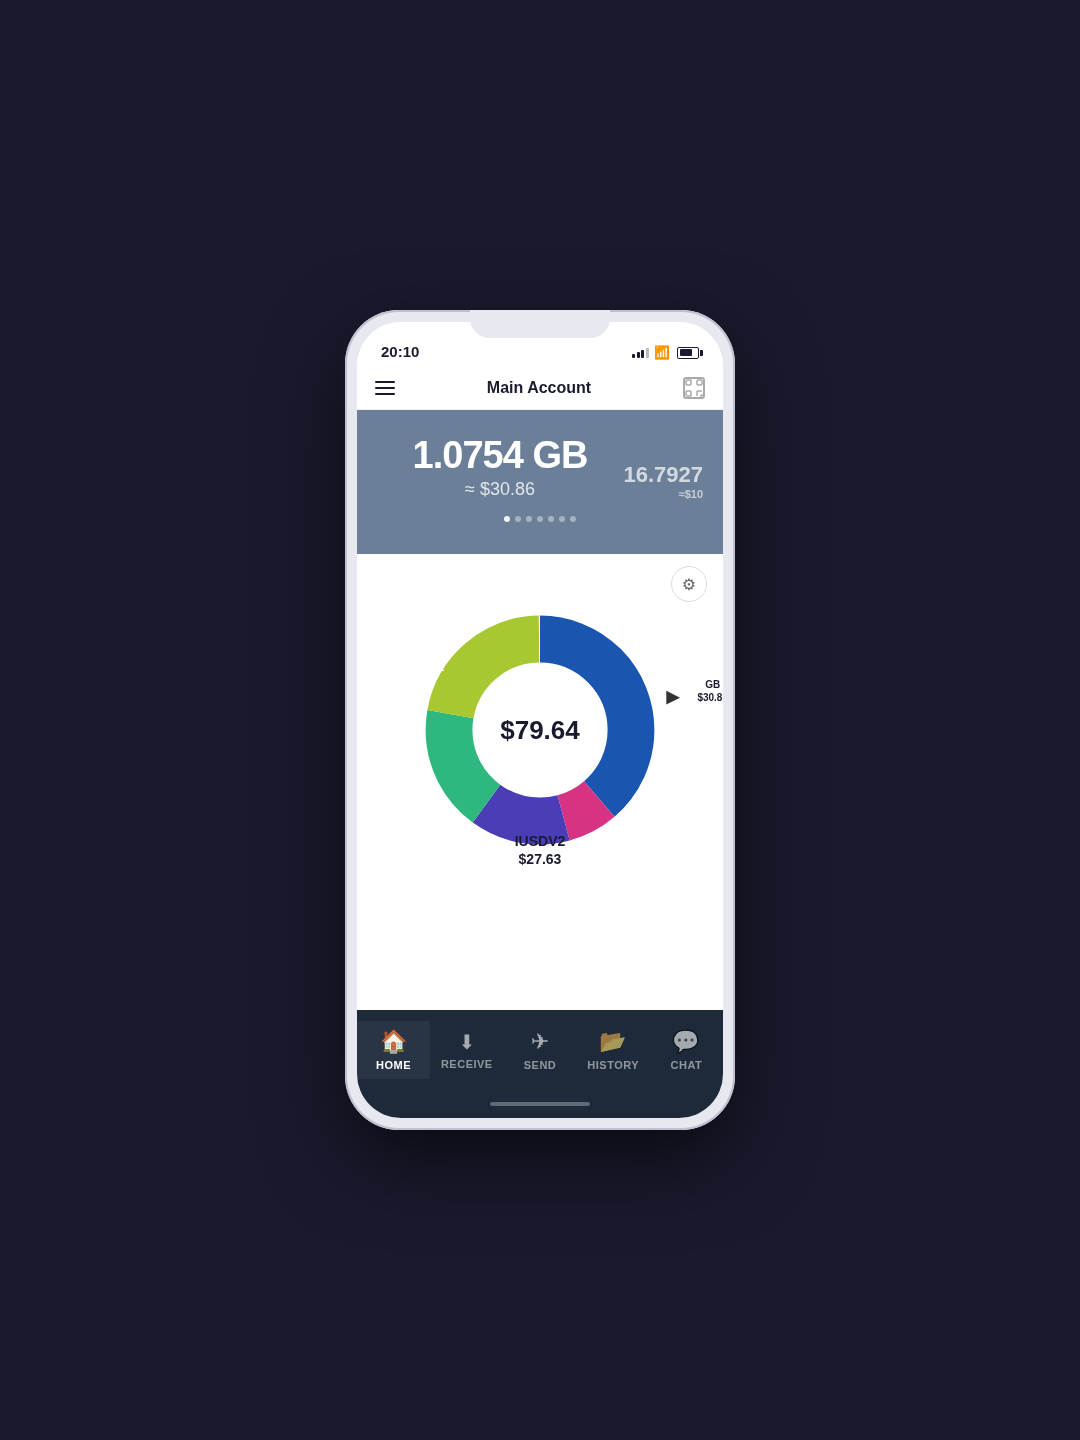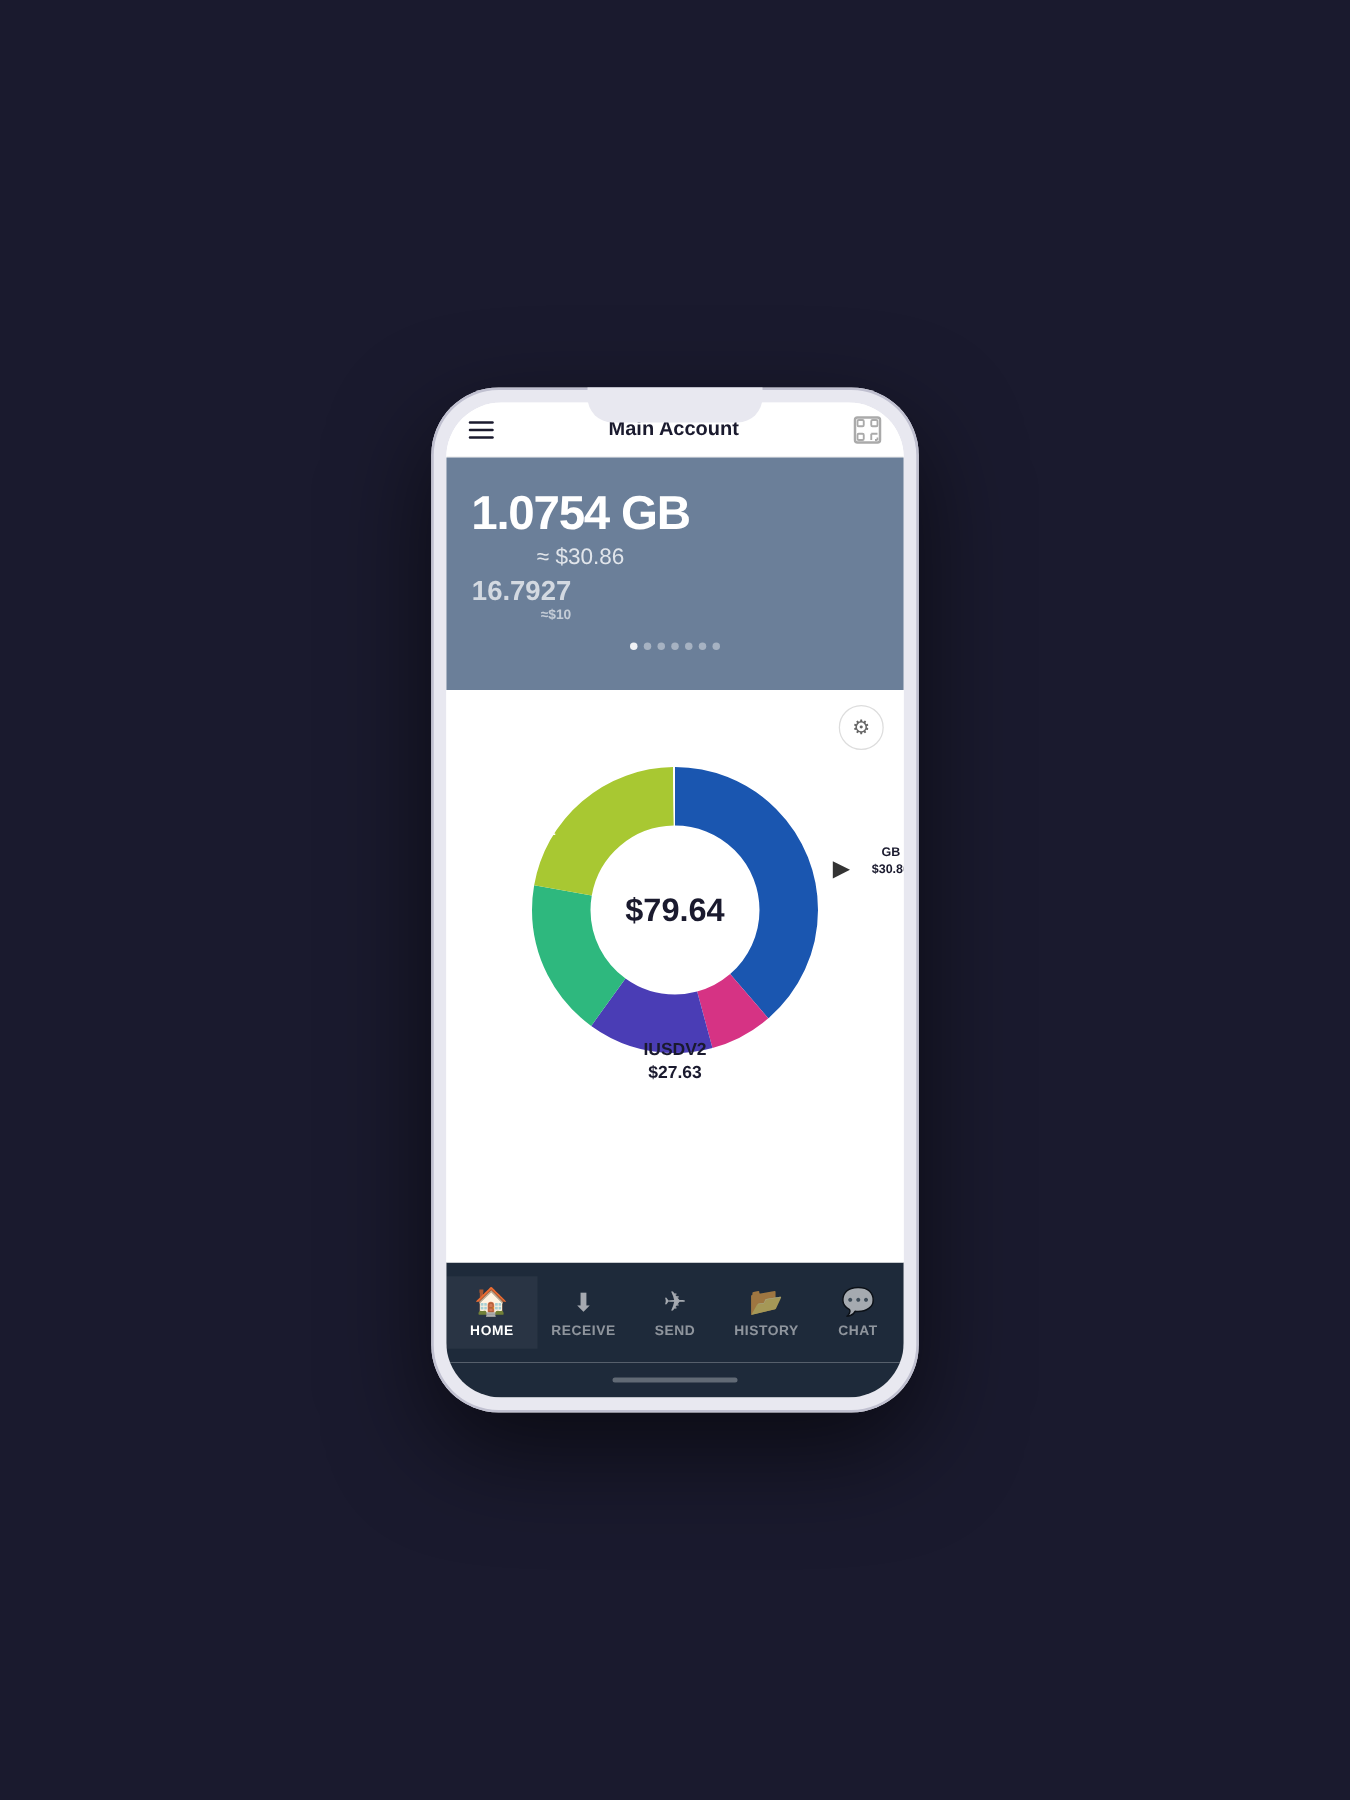--- a/index.html
+++ b/index.html
@@ -169,23 +169,22 @@
       background: #6b7f99;
       margin: 0;
       padding: 24px 20px 32px;
       flex-shrink: 0;
       position: relative;
       overflow: hidden;
     }
 
     .balance-main {
       display: flex;
-      align-items: flex-start;
+      align-items: flex-end;
       justify-content: space-between;
-      flex-direction: column;
     }
 
     .balance-primary {
       text-align: center;
       flex: 1;
     }
 
     .balance-amount {
       font-size: 38px;
       font-weight: 700;
@@ -358,20 +357,35 @@
       transform: rotate(-90deg);
     }
   </style>
 </head>
 <body>
 
 <div class="phone-outer">
   <div class="notch"></div>
   <div class="phone-inner">
 
+    <div class="status-bar">
+      <span class="status-time">20:10</span>
+      <div class="status-icons">
+        <div class="signal-bars">
+          <span></span>
+            <span></span>
+            <span></span>
+            <span></span>
+        </div>
+        <span class="wifi-icon">📶</span>
+        <div class="battery-icon">
+          <div class="battery-fill"></div>
+        </div>
+      </div>
+    </div>
 
     <div class="top-nav">
       <div class="menu-icon">
         <span></span>
           <span></span>
           <span></span>
       </div>
       <span class="nav-title">Main Account</span>
       <div class="scan-icon">
         <svg width="18" height="18" viewBox="0 0 18 18" fill="none">

